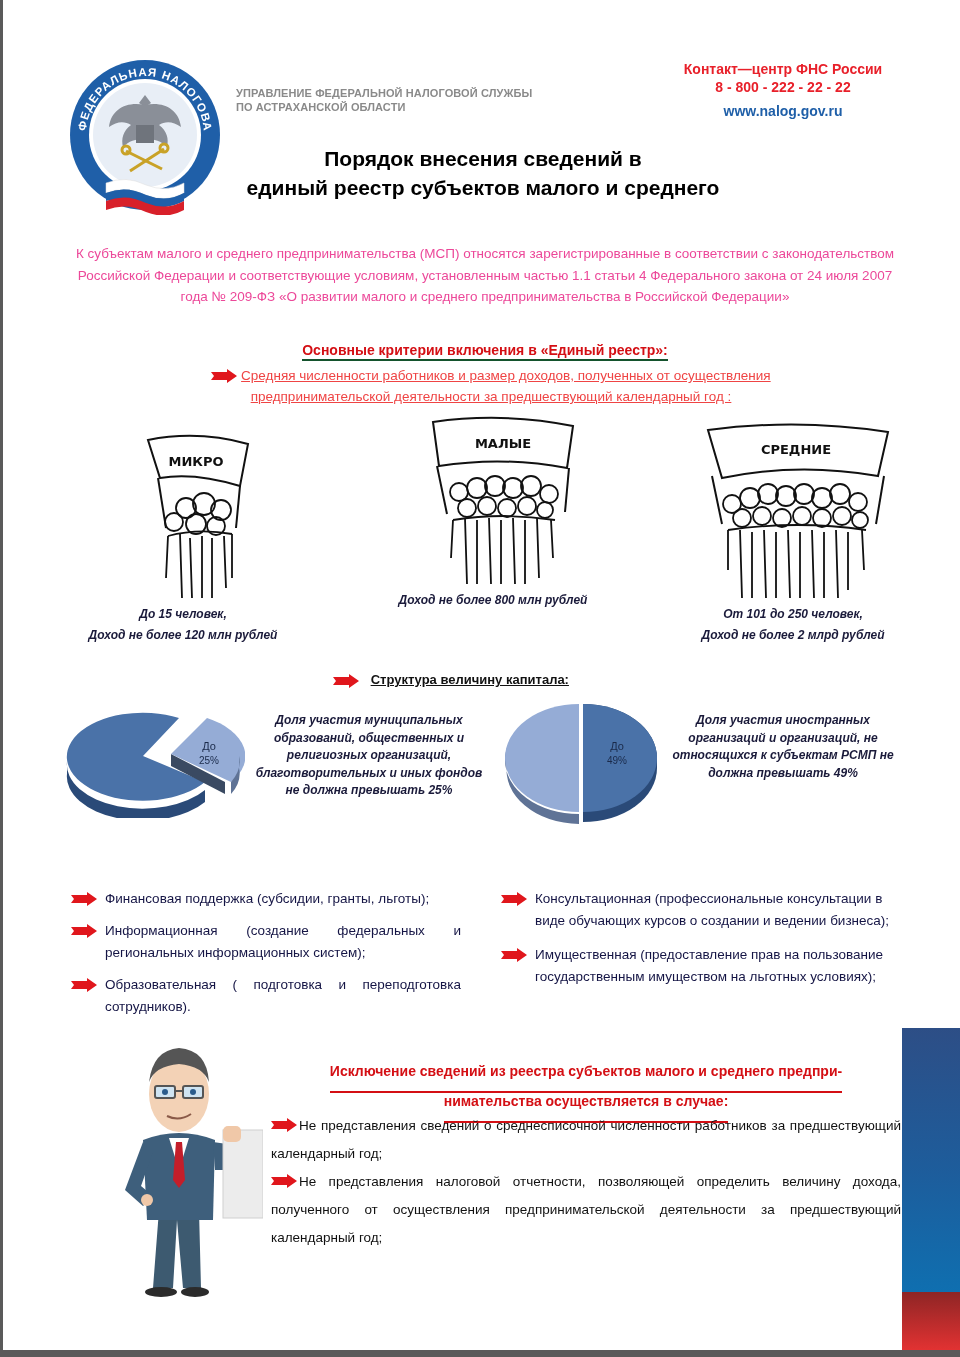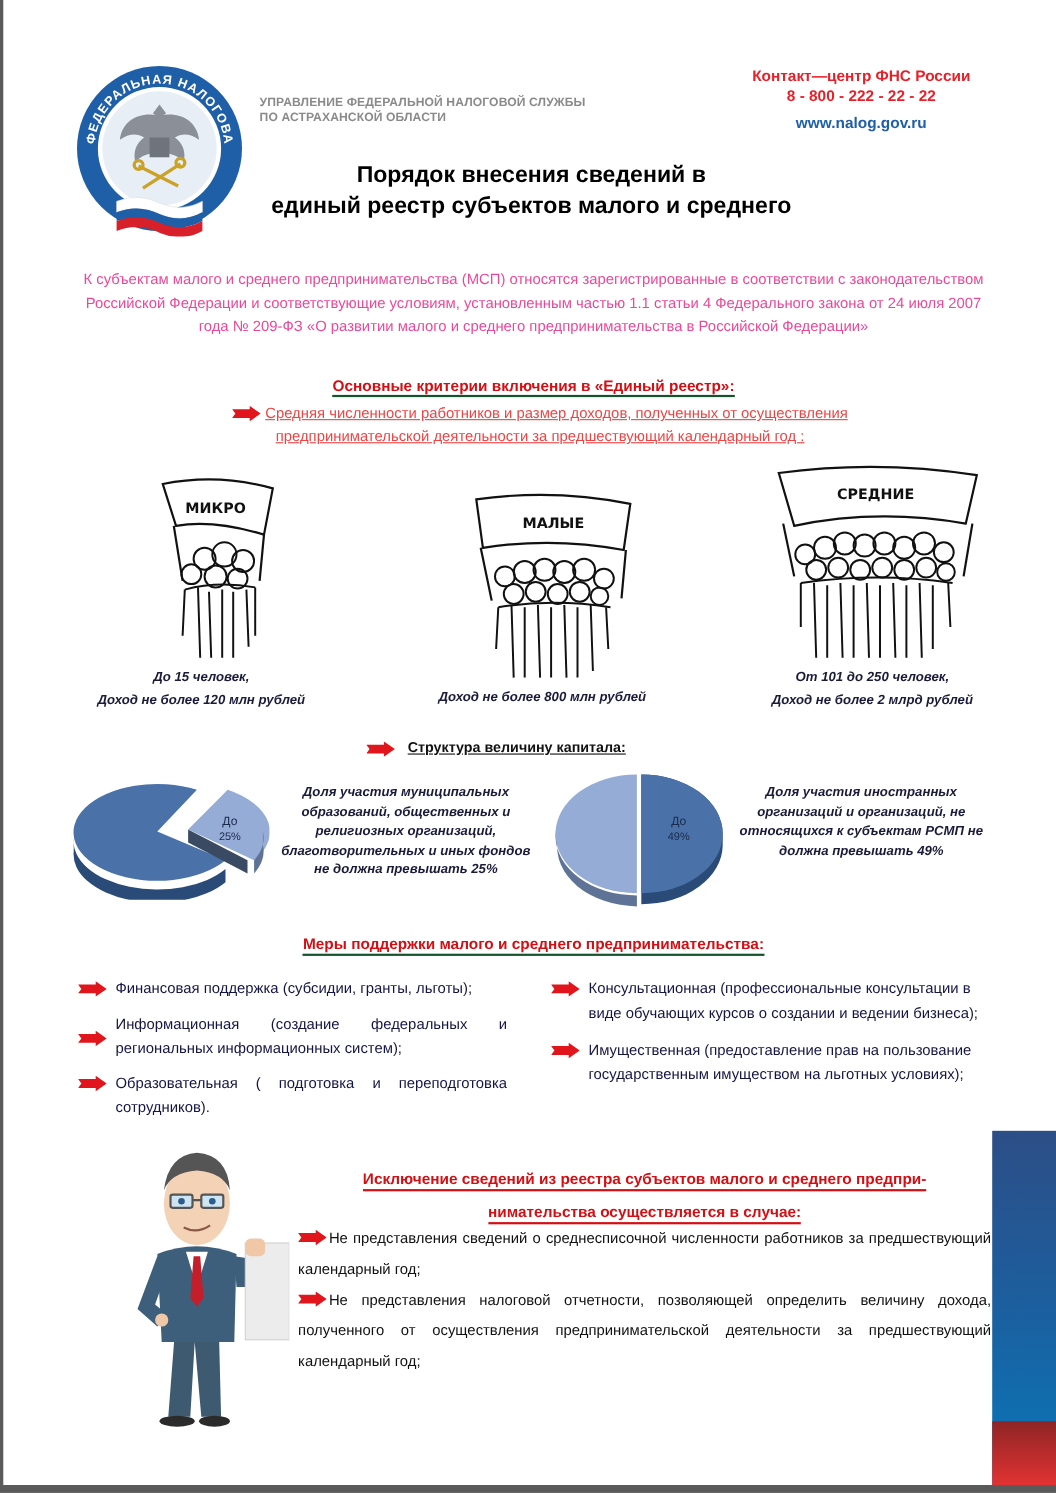--- a/index.html
+++ b/index.html
@@ -34,21 +34,21 @@
   .struct span.t { text-decoration: underline; margin-left: 8px; }
 
   .pie-desc { position: absolute; text-align: center; font-style: italic; font-weight: bold; font-size: 12px; line-height: 17.5px; color: #1a1a3a; }
 
   .measure { position: absolute; font-size: 13.5px; line-height: 22px; color: #151545; }
   .measure .row { display: flex; align-items: flex-start; }
   .measure .row .arrow { flex: 0 0 26px; margin-top: 4px; margin-right: 8px; }
   .measure .row .txt { text-align: justify; flex: 1; }
 
   .excl-heading { position: absolute; left: 268px; top: 1056px; width: 630px; text-align: center; color: #d40f14; font-weight: bold; font-size: 14px; line-height: 30px; }
-  .excl-heading span { border-bottom: 2px solid #d40f14; padding-bottom: 2px; }
+  .excl-heading span { border-bottom: 2px solid #d40f14; padding-bottom: 12px; }
 
   .excl { position: absolute; left: 268px; top: 1112px; width: 630px; font-size: 13.5px; line-height: 28px; color: #111; text-align: justify; }
   .excl p { margin-bottom: 0; }
   .excl .arrow { width: 26px; margin-right: 2px; vertical-align: -2px; }
 
   .man { position: absolute; left: 100px; top: 1030px; width: 160px; height: 270px; }
 
   .stripe { position: absolute; left: 899px; top: 1028px; width: 58px; height: 322px; background: linear-gradient(#2d4e86 0%, #1d5d9c 45%, #0f6fb0 82%, #0f6fb0 82%); }
   .stripe .red { position: absolute; left: 0; bottom: 0; width: 100%; height: 58px; background: linear-gradient(#8e2525, #e23232); }
 </style>
@@ -129,21 +129,21 @@
           <circle cx="88" cy="96" r="10"></circle>
           <circle cx="108" cy="98" r="9"></circle>
         <path d="M60 108 L58 150 M72 106 L74 170 M82 110 L84 170 M94 108 L94 170 M104 110 L104 170 M116 108 L118 160 M124 106 L124 150"></path>
         <path d="M60 108 Q90 100 124 106"></path>
       </g>
     </svg>
     <div class="cap">До 15 человек,</div>
     <div class="cap">Доход не более 120 млн рублей</div>
   </div>
 
-  <div class="group" style="left:360px; top:440px; width:260px;">
+  <div class="group" style="left:360px; top:408px; width:260px;">
     <svg class="pic" width="180" height="178" viewBox="0 0 180 178">
       <path d="M30 14 Q100 4 170 18 L164 60 Q100 48 36 58 Z" fill="#fff" stroke="#111" stroke-width="2"></path>
       <text x="100" y="40" font-size="13" font-weight="bold" text-anchor="middle" font-family="DejaVu Sans, sans-serif" fill="#111">МАЛЫЕ</text>
       <line x1="34" y1="58" x2="44" y2="106" stroke="#111" stroke-width="2"></line>
       <line x1="166" y1="60" x2="162" y2="104" stroke="#111" stroke-width="2"></line>
       <g fill="none" stroke="#111" stroke-width="1.8">
         <circle cx="56" cy="84" r="9"></circle>
           <circle cx="74" cy="80" r="10"></circle>
           <circle cx="92" cy="78" r="10"></circle>
           <circle cx="110" cy="80" r="10"></circle>
@@ -221,32 +221,29 @@
       <path d="M -2 -52 A 74 54 0 0 0 -2 56 L -2 66 A 74 54 0 0 1 -74 6 Z" fill="#5f7396"></path>
       <path d="M -2 -54 A 74 54 0 0 0 -2 54 Z" fill="#95acd6"></path>
       <path d="M 2 -54 A 74 54 0 0 1 76 0 L 76 10 A 74 54 0 0 1 2 64 Z" fill="#2a4a78"></path>
       <path d="M 2 -54 A 74 54 0 0 1 2 54 Z" fill="#4a72a8"></path>
       <text x="36" y="-8" font-size="11" text-anchor="middle" font-family="Liberation Sans, sans-serif" fill="#1a2a4a">До</text>
       <text x="36" y="6" font-size="10" text-anchor="middle" font-family="Liberation Sans, sans-serif" fill="#1a2a4a">49%</text>
     </g>
   </svg>
   <div class="pie-desc" style="left:660px; top:712px; width:240px;">Доля участия иностранных организаций и организаций, не относящихся к субъектам РСМП не должна превышать 49%</div>
 
-  <div class="sec-heading" style="left:62px; top:850px; width:840px;">
-    <span>Меры поддержки малого и среднего предпринимательства:</span>
-  </div>
 
   <div class="measure" style="left:68px; top:888px; width:390px;">
     <div class="row" style="margin-bottom:10px;">
       <svg class="arrow" viewBox="0 0 26 14">
           <path d="M0 3 L16 3 L16 0 L26 7 L16 14 L16 11 L0 11 L3 7 Z" fill="#e0161c"></path>
         </svg>
       <div class="txt">Финансовая поддержка (субсидии, гранты, льготы);</div>
     </div>
-    <div class="row" style="margin-bottom:10px;align-items:center;">
+    <div class="row" style="margin-bottom:10px;">
       <svg class="arrow" viewBox="0 0 26 14">
           <path d="M0 3 L16 3 L16 0 L26 7 L16 14 L16 11 L0 11 L3 7 Z" fill="#e0161c"></path>
         </svg>
       <div class="txt">Информационная (создание федеральных и региональных информационных систем);</div>
     </div>
     <div class="row">
       <svg class="arrow" viewBox="0 0 26 14">
           <path d="M0 3 L16 3 L16 0 L26 7 L16 14 L16 11 L0 11 L3 7 Z" fill="#e0161c"></path>
         </svg>
       <div class="txt">Образовательная ( подготовка и переподготовка сотрудников).</div>

